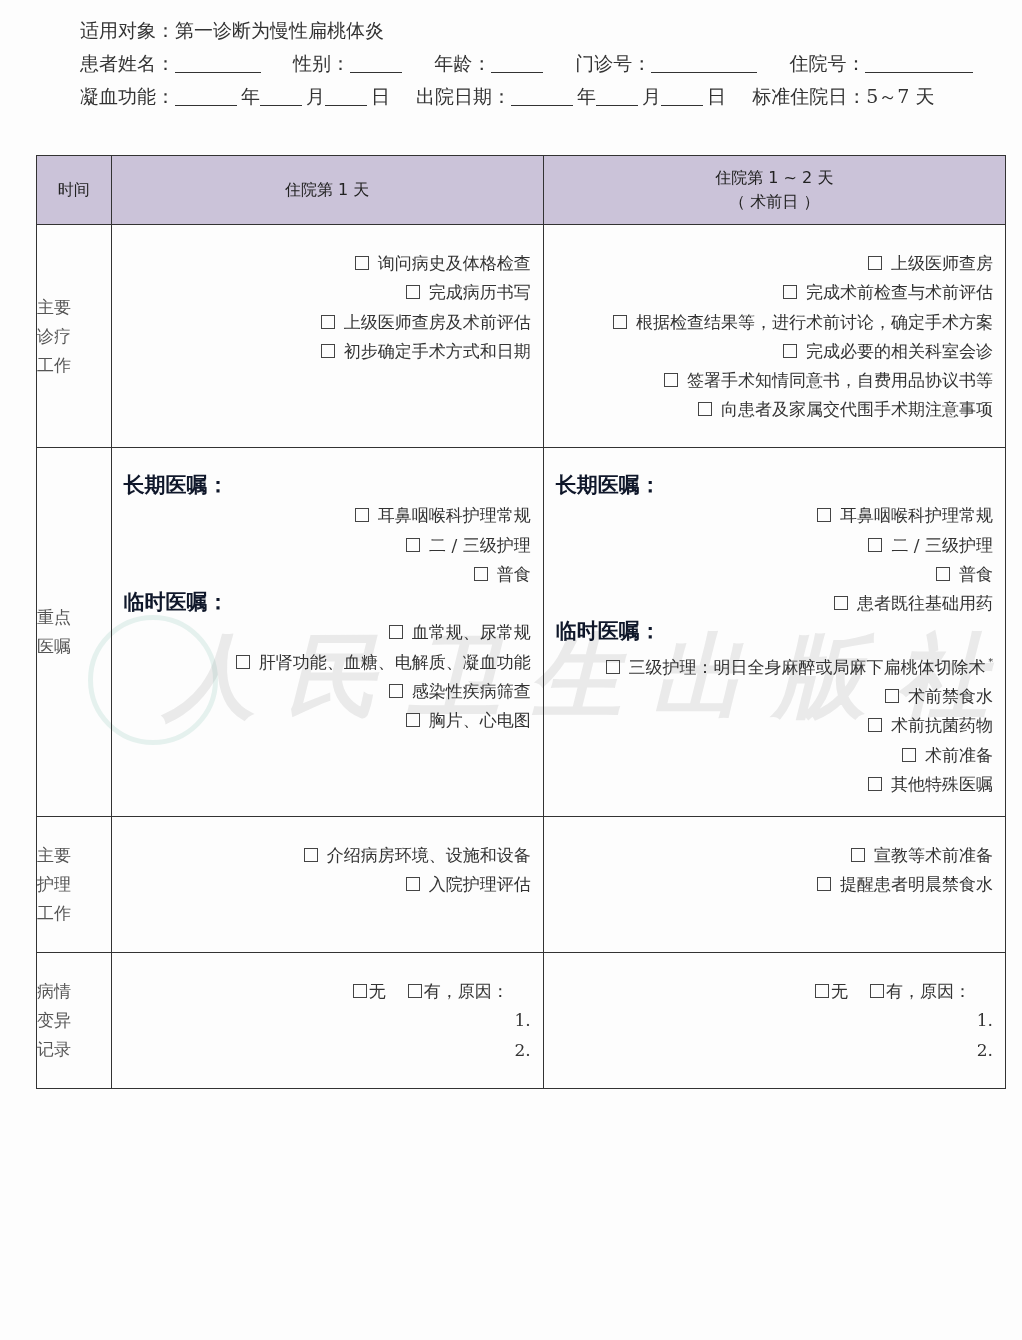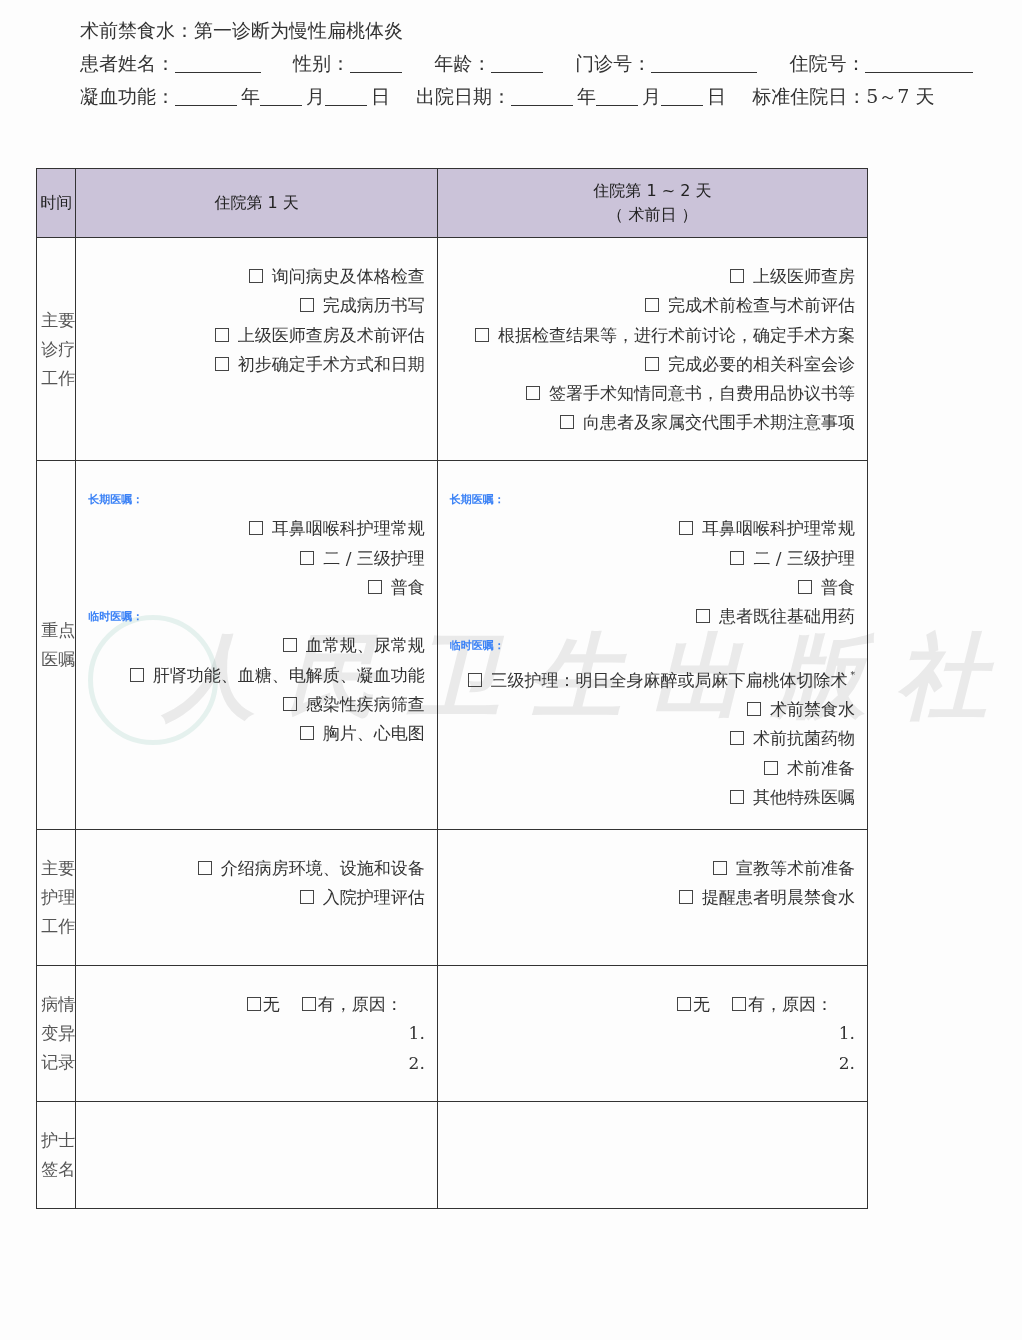--- a/index.html
+++ b/index.html
@@ -9,59 +9,59 @@
     color: #333;
   }
   .header-block { position: absolute; left: 80px; top: 14px; font-size: 19px; line-height: 33px; }
   .hline { white-space: nowrap; }
   .hline .indent { display: inline-block; width: 102px; }
   .field { display: inline-block; text-align: center; }
   .blank { display: inline-block; border-bottom: 1.5px solid #333; height: 20px; vertical-align: -3px; margin-right: 4px; }
   .gap { display: inline-block; }
 
   table.pathway {
-    position: absolute; left: 36px; top: 168px;
-    width: 832px; border-collapse: collapse;
+    position: absolute; left: 36px; top: 155px;
+    width: 970px; border-collapse: collapse;
     font-size: 17px;
   }
   table.pathway td, table.pathway th {
     border: 1.5px solid #333; vertical-align: top; padding: 0;
   }
   table.pathway th {
     background: #cbc3d9; font-family: "DejaVu Sans", "Liberation Sans", sans-serif;
     font-weight: normal; font-size: 16px; color: #222; vertical-align: middle; text-align: center;
     height: 68px; line-height: 24px;
   }
   td.rowlabel {
-    width: 72px; text-align: right; vertical-align: middle !important;
+    width: 72px; text-align: left; vertical-align: middle !important;
     color: #555; font-size: 17px; line-height: 29px;
   }
   td.rowlabel span { display: block; }
   td.cell { padding: 24px 12px 12px 12px !important; line-height: 29.3px; }
   .item { display: block; white-space: nowrap; text-align: right; }
   .box { display: inline-block; width: 12px; height: 12px; border: 1.2px solid #444; vertical-align: -1px; margin-right: 9px; }
   .box.tight { margin-right: 2px; }
-  .subhead { display: block; font-family: Liberation Serif, serif; font-weight: bold; color: #3b82f6; font-size: 11px; }
+  .subhead { display: block; font-family: Liberation Mono, monospace; font-weight: bold; color: #0f172a; font-size: 21px; }
   .sup { font-size: 9px; vertical-align: 8px; margin-left: 3px; }
   .inline-choice { display: inline-block; margin-right: 22px; }
   .watermark {
     position: absolute; left: 164px; top: 615px; font-size: 92px; color: rgba(150,150,150,0.18);
     font-family: "DejaVu Serif", serif; font-weight: bold; font-style: italic; letter-spacing: 30px; pointer-events: none;
   }
   .wm-logo {
     position: absolute; left: 88px; top: 615px; width: 120px; height: 120px; border: 5px solid rgba(120,190,170,0.18);
     border-radius: 50%; pointer-events: none;
   }
 </style>
 </head>
 <body>
 
 <div class="header-block">
   <div class="hline">
-    <span>术前禁食水：</span><span>第一诊断为慢性扁桃体炎</span>
+    <span>适用对象：</span><span>第一诊断为慢性扁桃体炎</span>
   </div>
   <div class="hline">
     <span class="field"><span>患者姓名：</span><span class="blank" style="width:86px"></span></span>
     <span class="gap" style="width:16px"></span>
     <span class="field"><span>性别：</span><span class="blank" style="width:52px"></span></span>
     <span class="gap" style="width:16px"></span>
     <span class="field"><span>年龄：</span><span class="blank" style="width:52px"></span></span>
     <span class="gap" style="width:16px"></span>
     <span class="field"><span>门诊号：</span><span class="blank" style="width:106px"></span></span>
     <span class="gap" style="width:16px"></span>
@@ -179,23 +179,15 @@
     </td>
     <td class="cell">
       <span class="item">
         <span class="inline-choice"><span class="box tight"></span><span>无</span></span><span class="inline-choice"><span class="box tight"></span><span>有，原因：</span></span>
       </span>
       <span class="item">1.</span>
       <span class="item">2.</span>
     </td>
   </tr>
 
-  <tr style="height:107px">
-    <td class="rowlabel">
-      <span>护士</span>
-      <span>签名</span>
-    </td>
-    <td></td>
-    <td></td>
-  </tr>
 
 </tbody>
   </table>
 
 </body></html>

